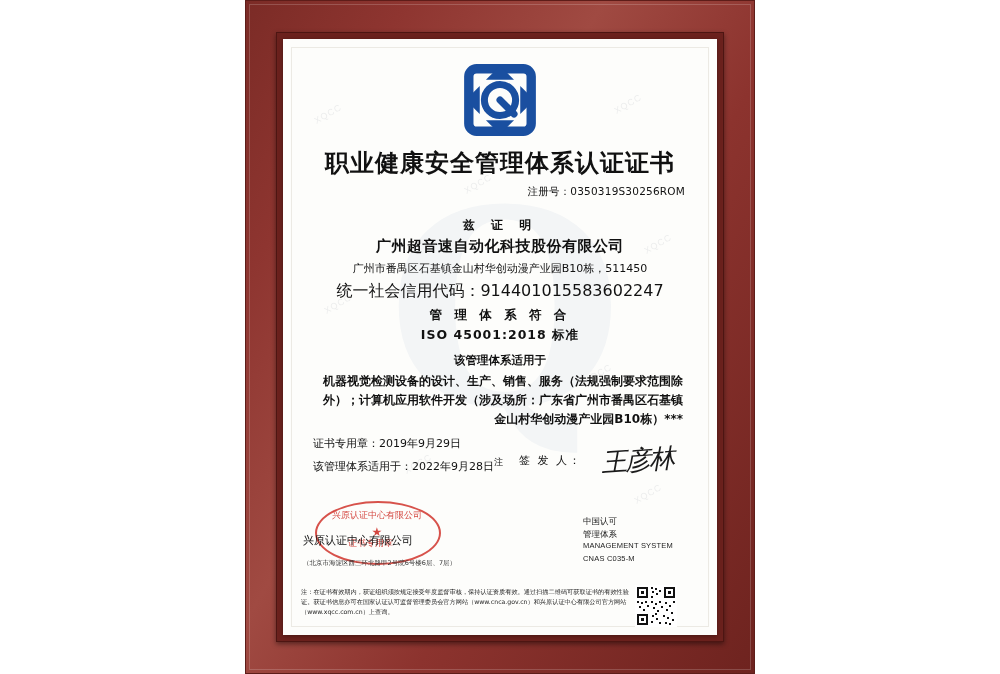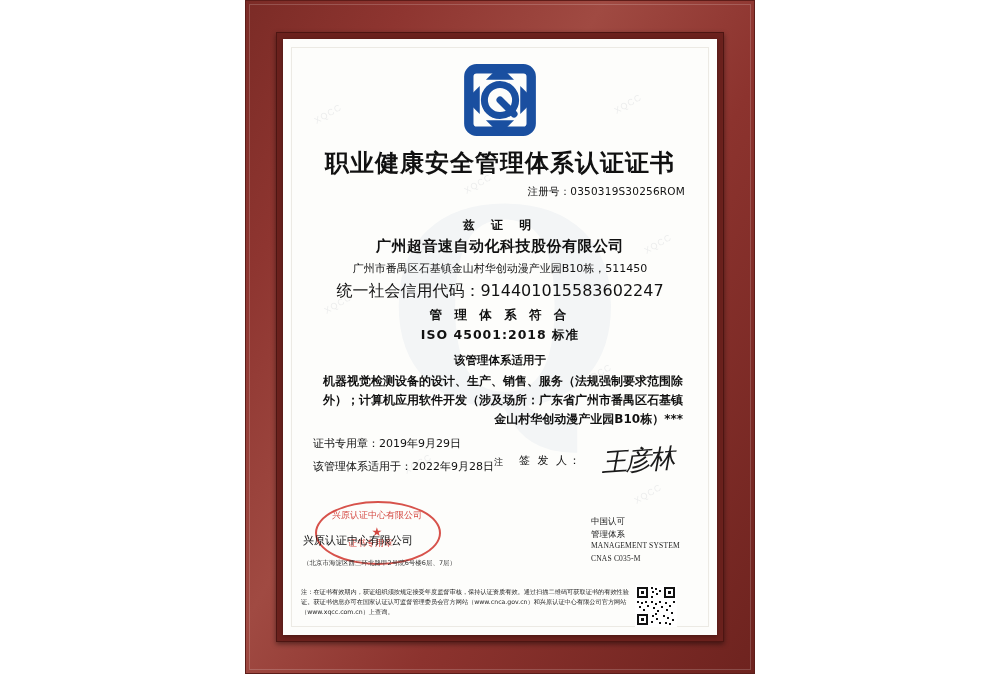--- a/index.html
+++ b/index.html
@@ -256,22 +256,21 @@
     width: 100px;
     height: 56px;
   }
   .cnas-text {
     position: absolute;
     left: 300px;
     top: 476px;
     font-size: 8.5px;
     line-height: 12.5px;
     color: #222;
-    font-family: Liberation Serif, serif;
-    margin-left: 8px;
+    font-family: Liberation Sans, sans-serif;
   }
   .cnas-text .en { font-size: 7.5px; letter-spacing: 0.2px; }
 
   
   .footnote {
     position: absolute;
     left: 18px;
     top: 548px;
     width: 330px;
     font-size: 6.2px;

